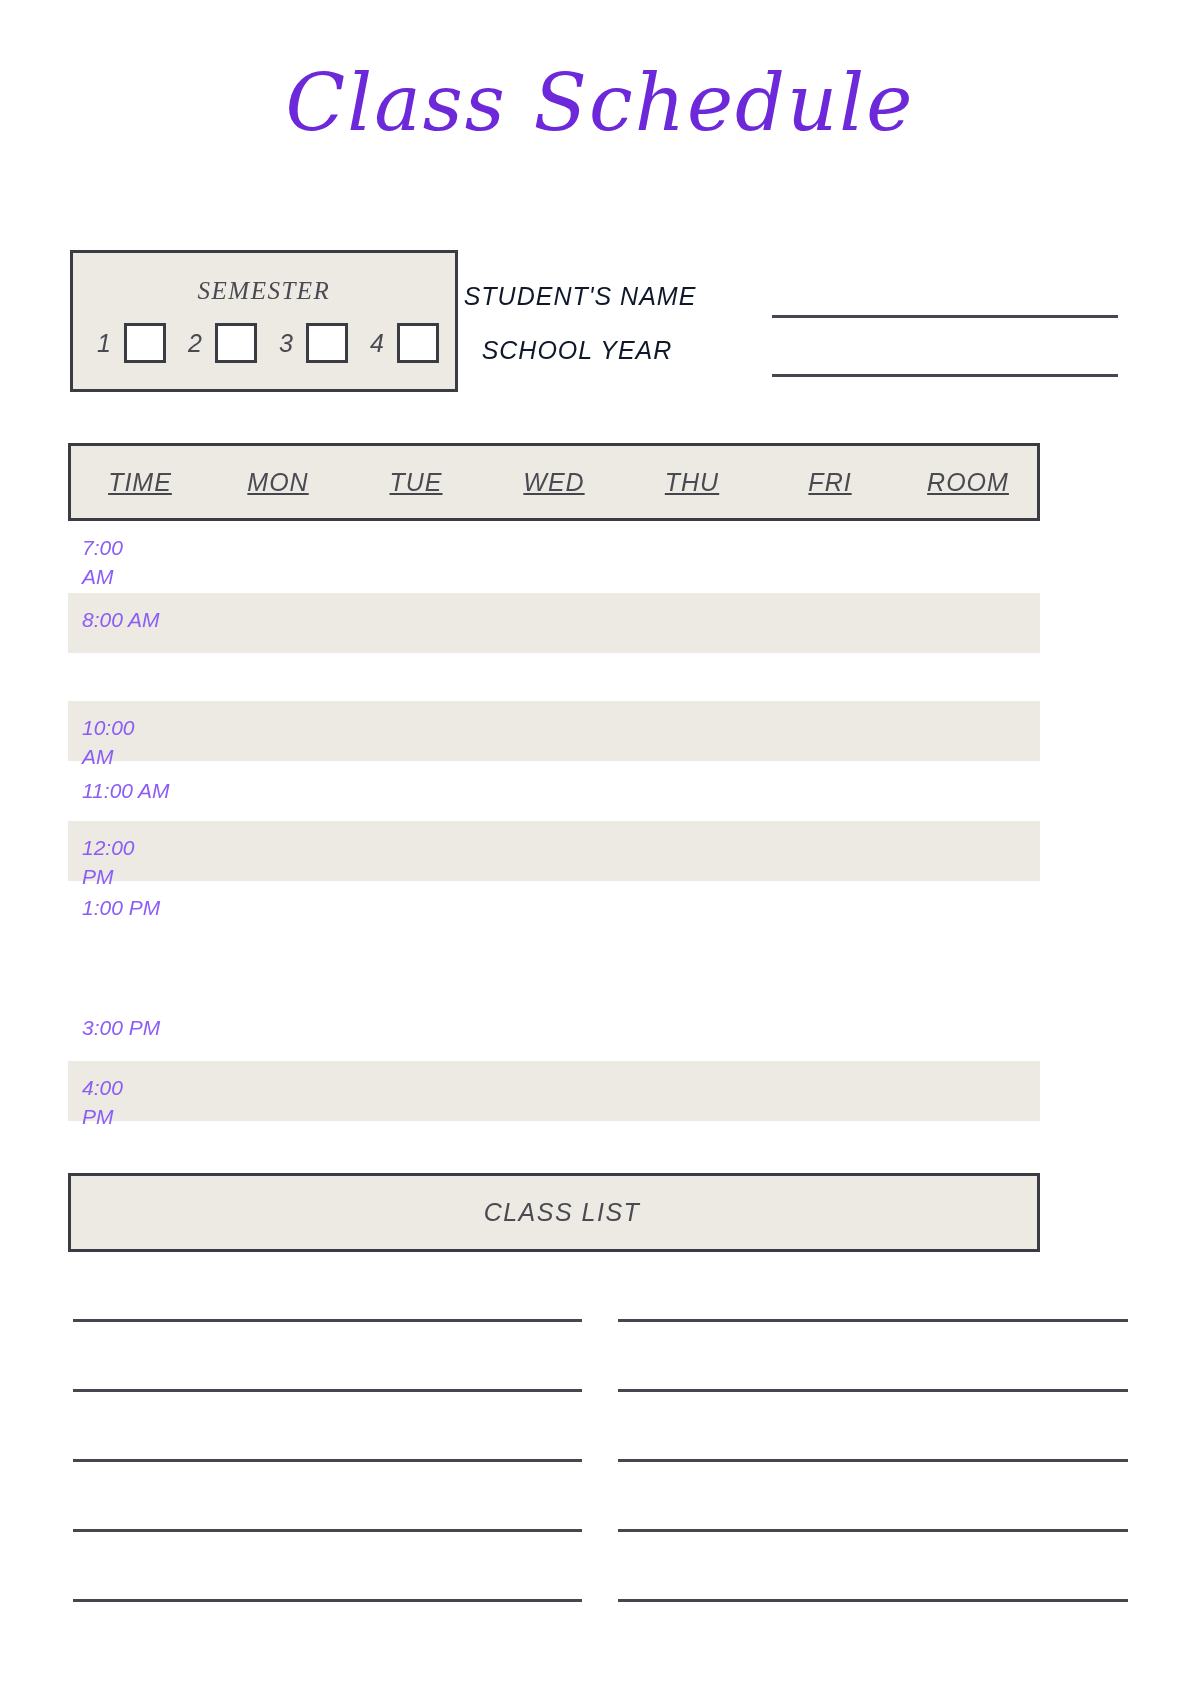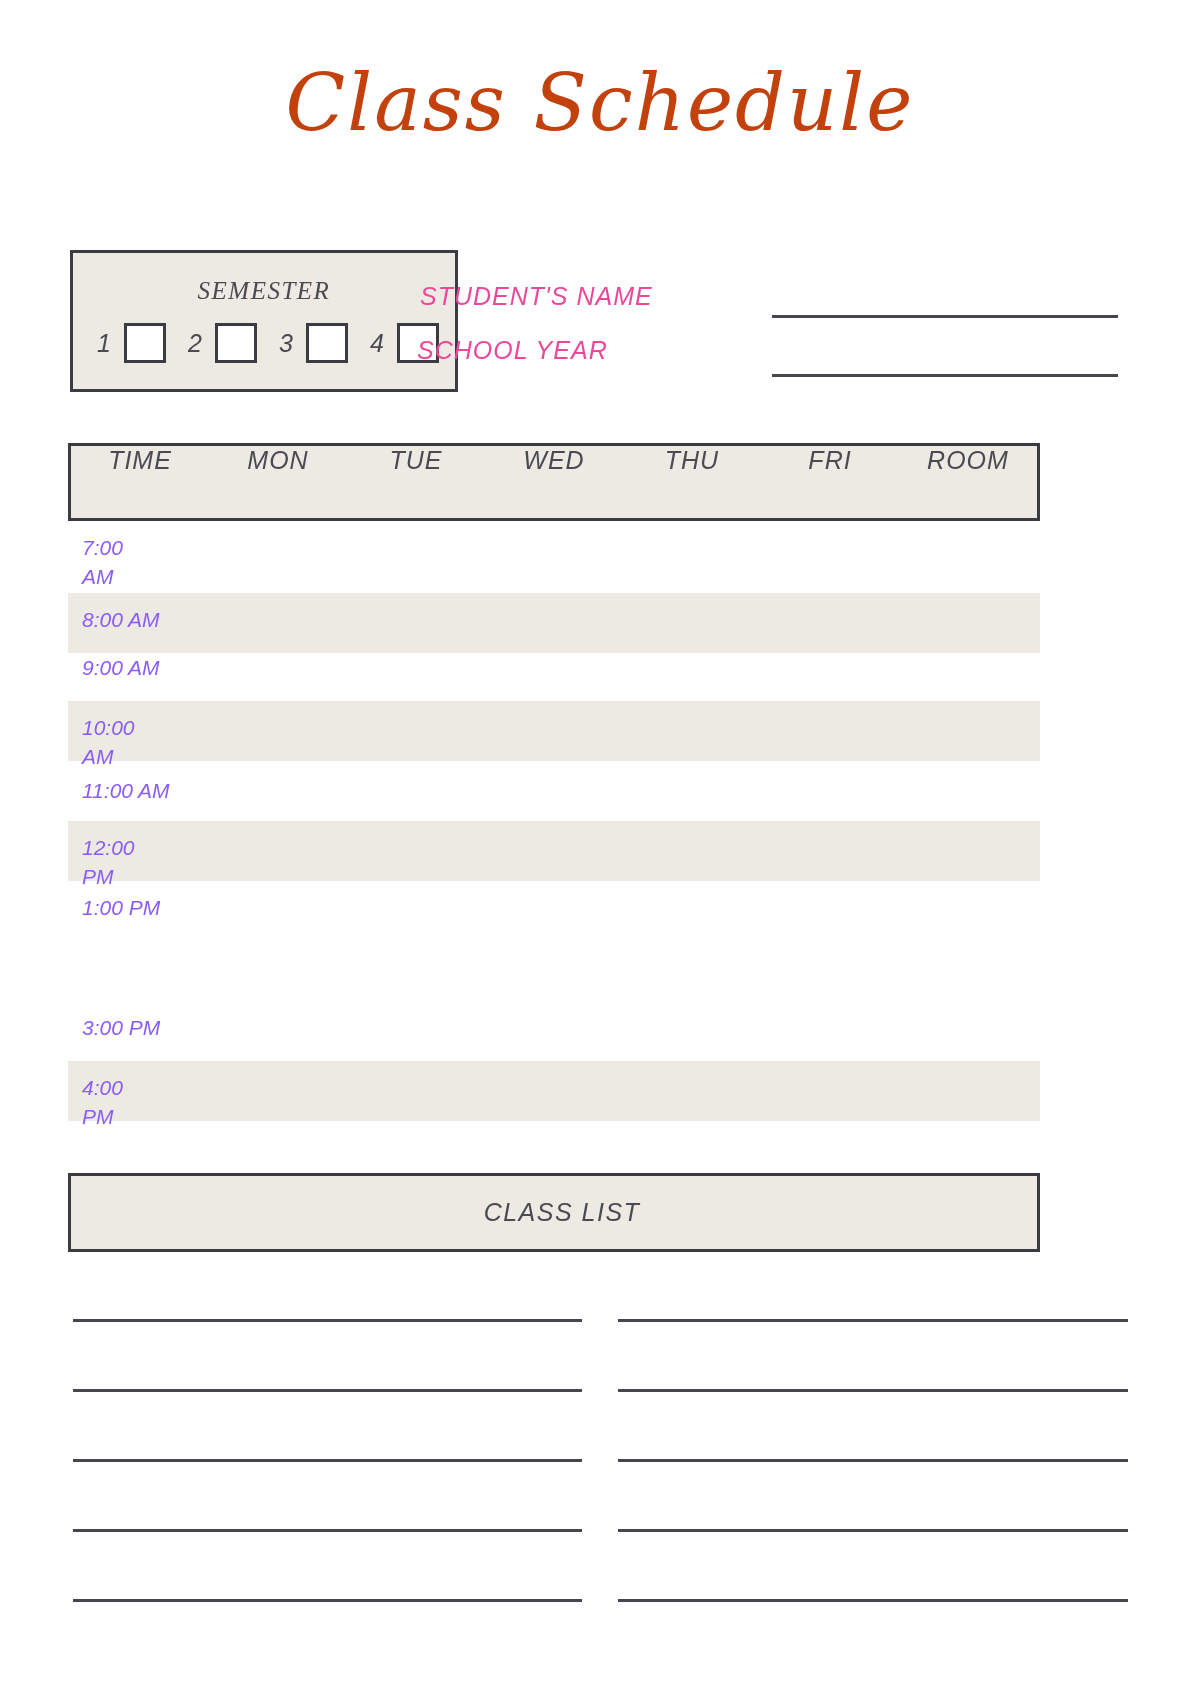--- a/index.html
+++ b/index.html
@@ -14,21 +14,21 @@
   }
   
   .title{
     position:absolute;top:58px;left:0;width:100%;
     text-align:center;
     font-family:"DejaVu Serif", serif;
     font-style:italic;
     font-size:78px;
     font-weight:500;
     letter-spacing:2px;
-    color:#c2410c;
+    color:#6d28d9;
   }
   
   .sem-box{
     position:absolute;left:70px;top:250px;
     width:382px;height:136px;
     background:#eceae2;
     border:3px solid #3b3b44;
   }
   .sem-label{
     position:absolute;top:24px;left:0;width:100%;
@@ -42,37 +42,37 @@
     display:flex;justify-content:space-between;align-items:center;
   }
   .sem-item{display:flex;align-items:center;gap:13px;}
   .sem-num{font-style:italic;font-size:25px;color:#4a4a52;}
   .sem-checkbox{
     width:42px;height:40px;background:#ffffff;
     border:3px solid #3b3b44;box-sizing:border-box;
   }
   
   .field-label{
-    position:absolute;width:320px;text-align:left;
+    position:absolute;width:320px;text-align:center;
     font-style:italic;font-size:25px;letter-spacing:1px;
-    color:#ec4899;white-space:nowrap;
+    color:#0f172a;white-space:nowrap;
   }
   #name-label{left:420px;top:282px;}
   #year-label{left:417px;top:336px;}
   .field-line{
     position:absolute;height:0;border-top:3px solid #46464e;
   }
   #name-line{left:772px;top:315px;width:346px;}
   #year-line{left:772px;top:374px;width:346px;}
   
   .sched-header{
     position:absolute;left:68px;top:443px;
     width:972px;height:78px;box-sizing:border-box;
     background:#eceae2;border:3px solid #3b3b44;
-    display:flex;
+    display:flex;align-items:center;text-decoration:underline;
   }
   .sched-col{
     flex:1;text-align:center;
     font-style:italic;font-size:25px;letter-spacing:1px;
     color:#4a4a52;
   }
   .sched-rows{
     position:absolute;left:68px;top:521px;width:972px;height:600px;
   }
   .sched-row{
@@ -145,23 +145,20 @@
       <div class="sched-col">ROOM</div>
     </div>
   <div class="sched-rows">
       <div class="sched-row" style="top: 0px;">
         <span class="time-label">7:00
 AM</span>
       </div>
       <div class="sched-row shaded" style="top: 72px;">
         <span class="time-label">8:00 AM</span>
       </div>
-      <div class="sched-row" style="top: 120px;">
-        <span class="time-label">9:00 AM</span>
-      </div>
       <div class="sched-row shaded" style="top: 180px;">
         <span class="time-label">10:00
 AM</span>
       </div>
       <div class="sched-row" style="top: 243px;">
         <span class="time-label">11:00 AM</span>
       </div>
       <div class="sched-row shaded" style="top: 300px;">
         <span class="time-label">12:00
 PM</span>

